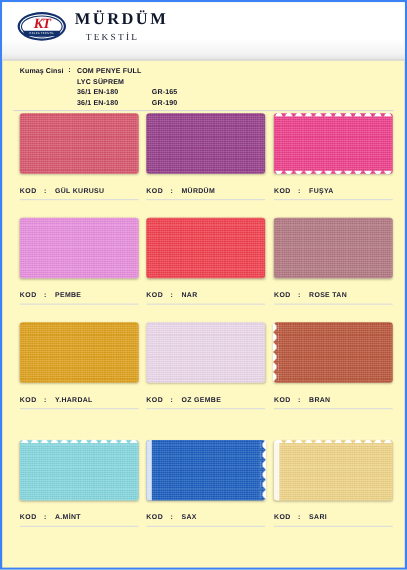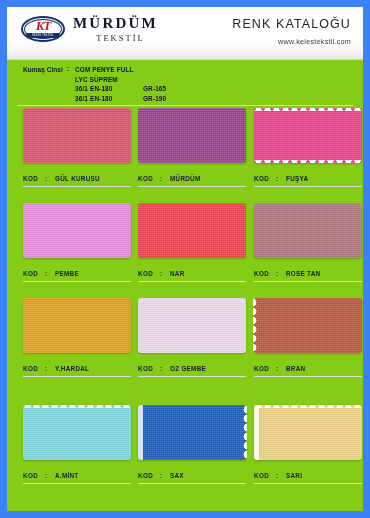--- a/index.html
+++ b/index.html
@@ -13,22 +13,22 @@
     position: relative;
     font-family: "Liberation Sans", sans-serif;
     overflow: hidden;
     color: #1b1b30;
   }
 
   
   .page {
     position: absolute;
     inset: 0;
-    background: #84cc16;
-    border: 7px solid #3b82f6;
+    background: #fef9c3;
+    border: 2px solid #3b82f6;
     box-sizing: border-box;
   }
 
   
   .header {
     position: absolute;
     left: 0; top: 0;
     width: 100%;
     height: 53px;
     background: linear-gradient(180deg,#ffffff 0%,#ffffff 62%,#f3f3f3 88%,#e2e2e2 100%);
@@ -101,21 +101,20 @@
     font-size: 15px;
     font-weight: bold;
     letter-spacing: 2.2px;
     color: #10182c;
   }
   .brand-sub {
     font-family: "Liberation Serif", serif;
     font-size: 8.5px;
     letter-spacing: 2px;
     color: #20263a;
-    text-align: center;
     margin-top: 3px;
     padding-left: 10px;
   }
   .header-right { text-align: right; padding-top: 2px; }
   .catalog-title {
     font-size: 12.5px;
     letter-spacing: 1.1px;
     color: #23232e;
   }
   .catalog-url {
@@ -288,24 +287,20 @@
           <div class="ribbon">
             <span>KELES TEKSTIL</span>
           </div>
         </div>
         <div class="brand-words">
           <div class="brand-name">MÜRDÜM</div>
           <div class="brand-sub">TEKSTİL</div>
         </div>
       </div>
 
-      <div class="header-right">
-        <div class="catalog-title">RENK KATALOĞU</div>
-        <div class="catalog-url">www.kelestekstil.com</div>
-      </div>
 
     </div>
     <div class="header-rule"></div>
   </div>
 
   <div class="spec">
     <div class="spec-label">Kumaş Cinsi</div>
     <div class="spec-colon">:</div>
     <div class="spec-lines">
       <div class="spec-line">

